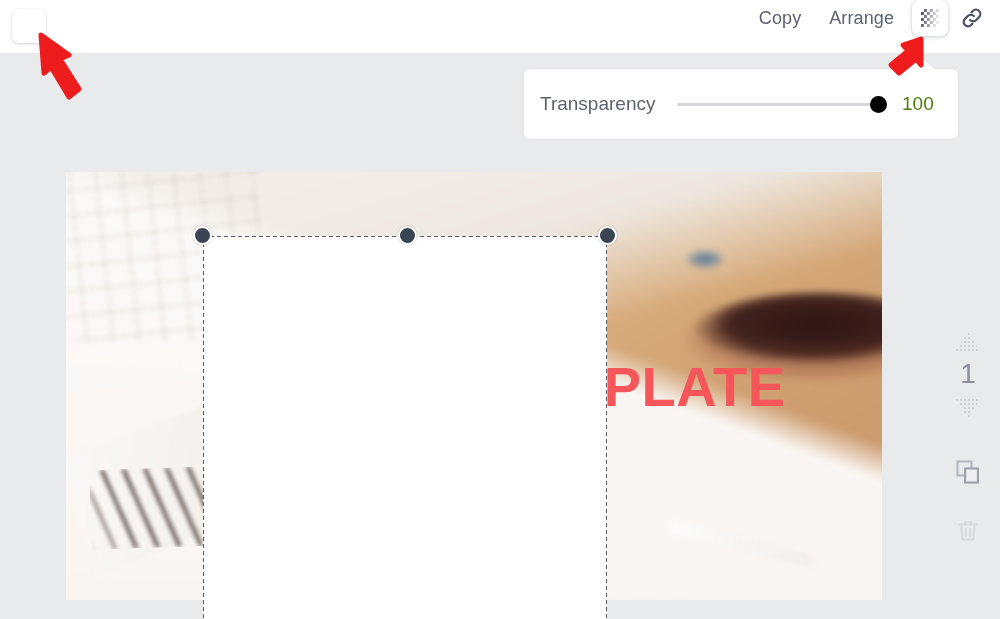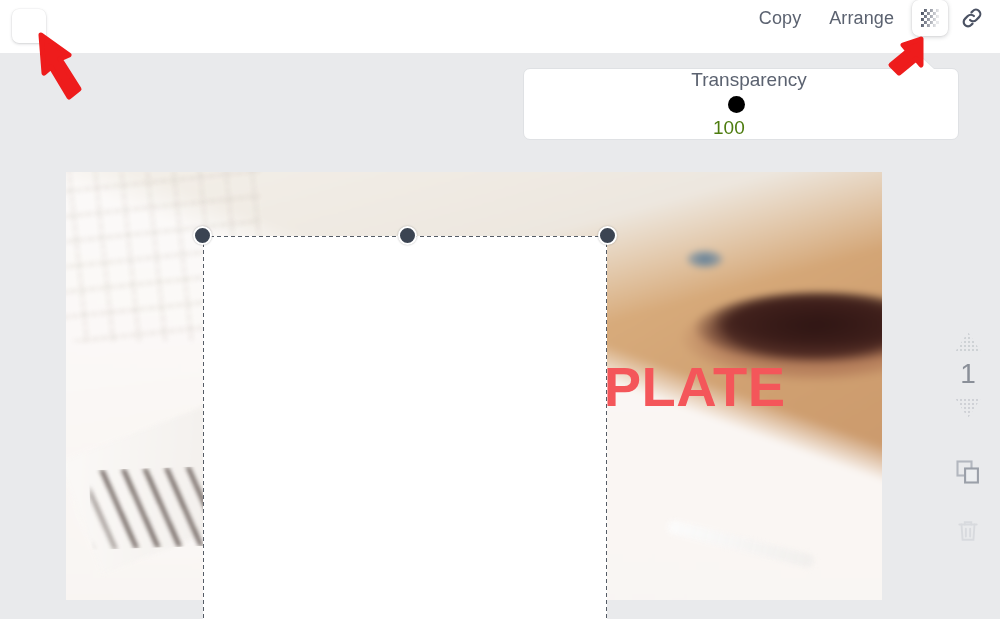--- a/index.html
+++ b/index.html
@@ -56,21 +56,21 @@
     background-position:0 0,3px 3px;
     -webkit-mask-image:linear-gradient(100deg,#000 5%,rgba(0,0,0,.12) 85%);
     mask-image:linear-gradient(100deg,#000 5%,rgba(0,0,0,.12) 85%);
   }
 
   
   .popover{
     position:absolute;left:523px;top:68px;width:436px;height:72px;
     background:#ffffff;border:1px solid #dfe1e4;border-radius:7px;
     box-sizing:border-box;z-index:50;
-    display:flex;align-items:center;flex-direction:column;
+    display:flex;align-items:center;
   }
   .pop-caret{
     position:absolute;left:908px;top:57px;width:0;height:0;
     border-left:13px solid transparent;border-right:13px solid transparent;
     border-bottom:12px solid #ffffff;z-index:51;
     filter:drop-shadow(0 -1px 0 #dfe1e4);
   }
   .pop-label{
     font-size:19px;color:#5b6270;margin-left:16px;white-space:nowrap;
   }

